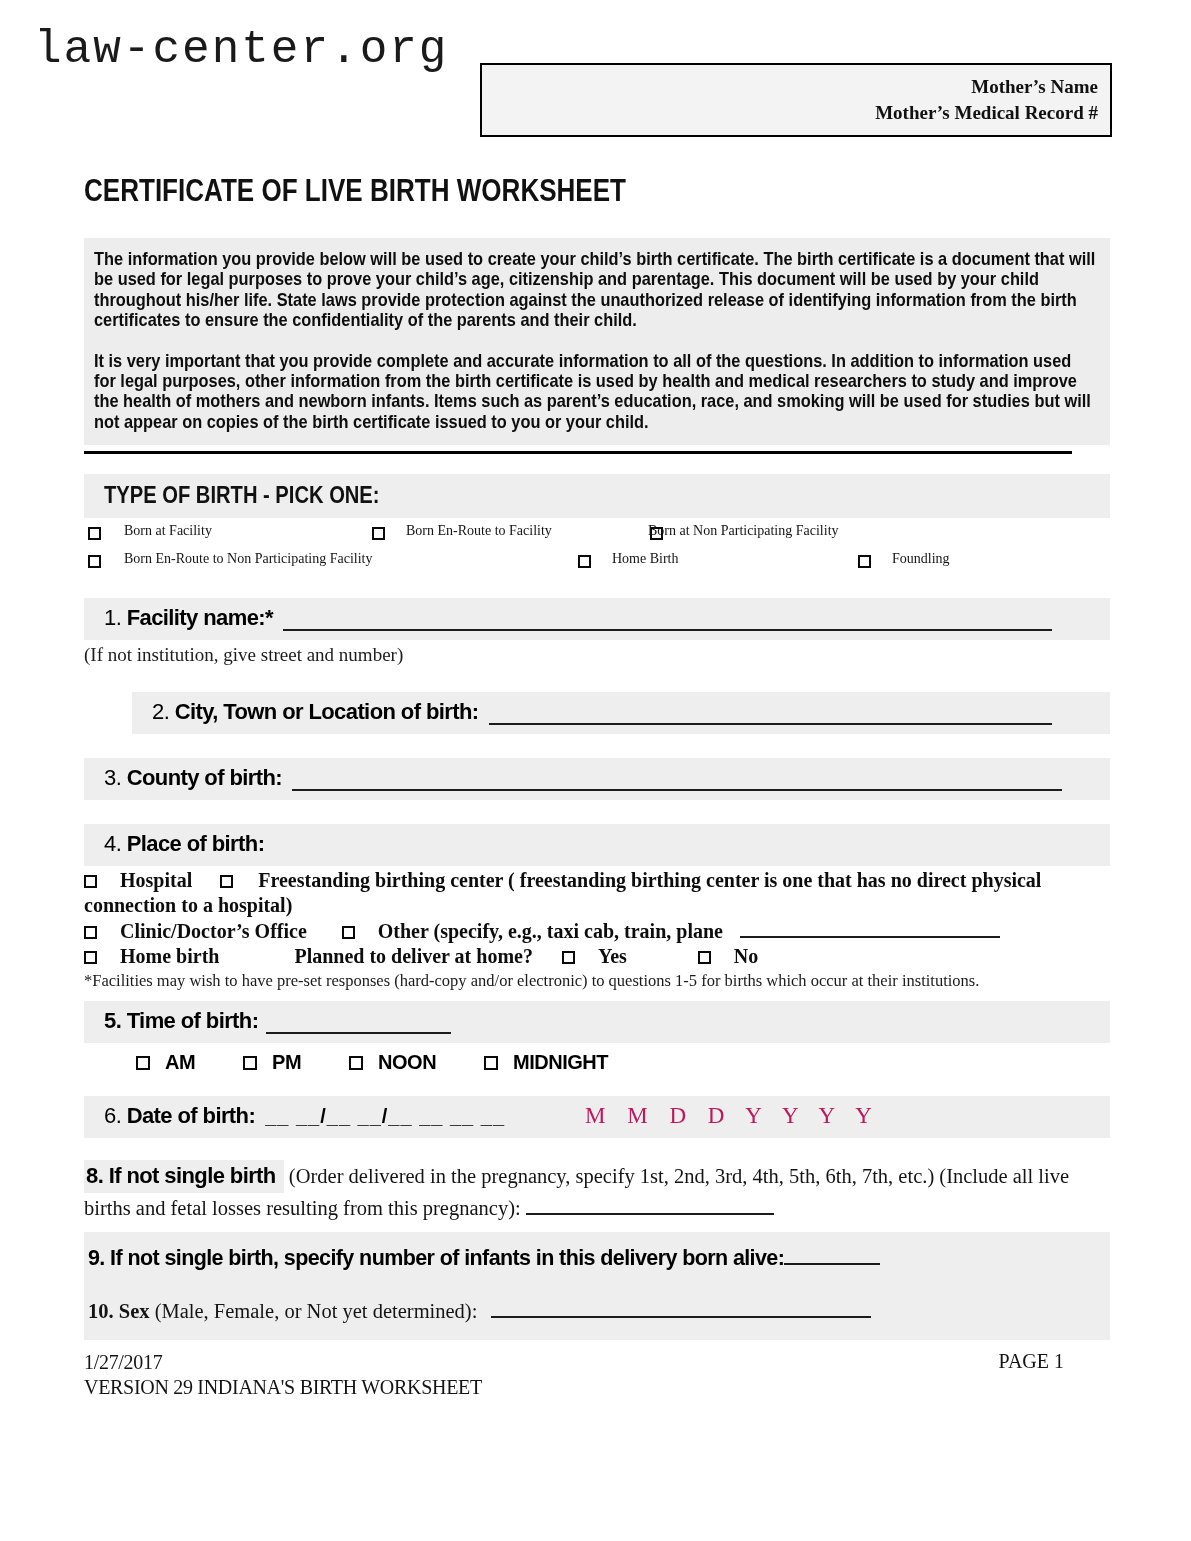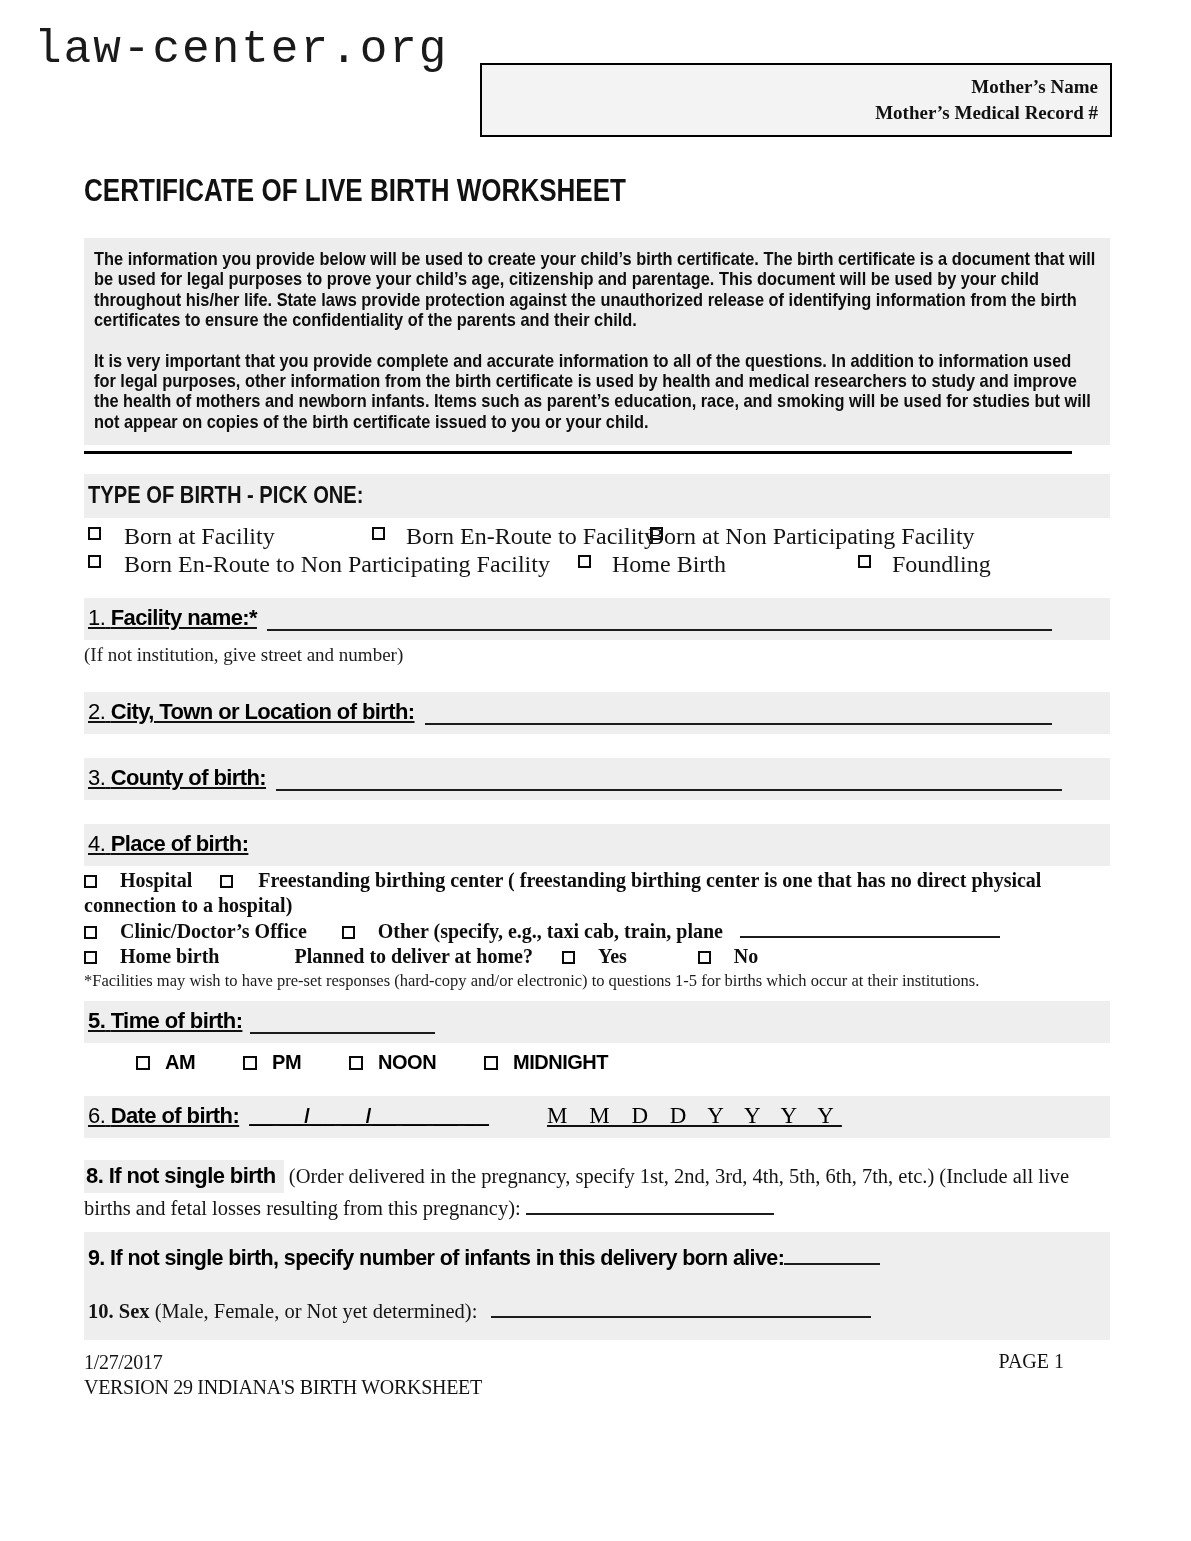--- a/index.html
+++ b/index.html
@@ -32,55 +32,55 @@
 
   .title { margin-top:36px; font-family:"Liberation Sans", sans-serif; font-weight:bold; font-size:31px; }
 
   .intro { margin-top:29px; background:#ededed; padding:11px 12px 13px 10px; }
   .intro-inner { transform:scaleX(0.88); transform-origin:0 0; width:1140px;
     font-family:"Liberation Sans", sans-serif; font-weight:bold; font-size:18.6px; line-height:20.4px; color:#0d0d0d; }
   .intro-inner p + p { margin-top:20px; }
 
   .rule { margin-top:6px; width:988px; border-top:3px solid #000; }
 
-  .band { margin-top:24px; background:#eeeeee; padding:7px 10px 9px 4px;
-          display:flex; align-items:flex-end;text-decoration:underline; }
+  .band { margin-top:24px; background:#eeeeee; padding:7px 10px 9px 20px;
+          display:flex; align-items:flex-end; }
   .band-type { margin-top:20px; }
   .band .qhead { font-family:"Liberation Sans", sans-serif; font-size:22px; letter-spacing:-0.6px; white-space:nowrap; }
   .band .qnum { font-weight:400; color:#000; }
   .band .qlabel { font-weight:bold; color:#000; }
   .type-head { font-family:"Liberation Sans", sans-serif; font-weight:bold; font-size:24px; }
   .band .grow-line { flex:1; border-bottom:2px solid #1c1c1c; height:24px; margin-left:10px; }
 
   .uline { display:inline-block; border-bottom:2px solid #1c1c1c; height:20px; vertical-align:baseline; }
 
   
   .cb { display:inline-block; width:13px; height:13px; border:2.5px solid #0a0a0a; background:#fff; }
   .cb.lg { width:14px; height:14px; }
 
   
-  .cbrow { position:relative; height:26px; font-size:24px; font-family:"Liberation Serif", serif; color:#141414; }
+  .cbrow { position:relative; height:26px; font-size:14px; font-family:"Liberation Serif", serif; color:#141414; }
   .cbrow .cb { position:absolute; top:4px; }
   .cbrow .lbl { position:absolute; top:0; white-space:nowrap; }
 
   .note { margin-top:4px; font-size:19px; color:#1c1c1c; }
 
   
   .q4opts { margin-top:2px; font-family:"Liberation Serif", serif; font-weight:bold; font-size:20px; line-height:25px; color:#0d0d0d; width:1010px; }
   .q4opts .cb { vertical-align:-1px; }
   .footnote { margin-top:2px; font-size:16.5px; font-weight:400; color:#1a1a1a; }
 
   
   .time-opts { margin-top:8px; margin-left:52px; font-family:"Liberation Sans", sans-serif; font-weight:bold; font-size:20px; letter-spacing:-0.5px; color:#000; display:flex; align-items:center; }
   .time-opts .cb { margin-right:15px; }
   .time-opts .topt { margin-right:48px; }
 
   
   .blanks { font-family:"Liberation Sans", sans-serif; font-weight:bold; font-size:20px; letter-spacing:1px; color:#000; white-space:nowrap; }
-  .fmt { font-family:"Liberation Serif", serif; font-size:23px; letter-spacing:8px; margin-left:58px; color:#000000; white-space:nowrap; }
+  .fmt { font-family:"Liberation Serif", serif; font-size:23px; letter-spacing:8px; margin-left:80px; color:#be185d; white-space:nowrap; }
 
   
   .qmix { margin-top:22px; font-size:20.5px; line-height:32px; color:#141414; width:1026px; }
   .qchip { font-family:"Liberation Sans", sans-serif; font-weight:bold; font-size:22px; letter-spacing:-0.6px; background:#eeeeee; padding:3px 8px 5px 2px; color:#000; }
 
   
   .block910 { margin-top:8px; background:#eeeeee; padding:13px 0 17px 4px; }
   .q9line { font-family:"Liberation Sans", sans-serif; font-weight:bold; font-size:21.5px; letter-spacing:-0.6px; color:#000; }
   .q10line { margin-top:27px; font-size:20.5px; color:#141414; }
   .q10line .bold-ser { font-weight:bold; }
@@ -141,21 +141,21 @@
       <span class="cb" style="left:774px;"></span>
       <span class="lbl" style="left:808px;">Foundling</span>
     </div>
 
     <div class="band" style="margin-top:21px;">
       <span class="qhead"><span class="qnum">1.</span>&nbsp;<span class="qlabel">Facility name:*</span></span>
       <span class="grow-line" style="margin-right:48px;"></span>
     </div>
     <div class="note">(If not institution, give street and number)</div>
 
-    <div class="band" style="margin-top:26px;">
+    <div class="band" style="margin-top:26px;margin-left:48px;">
       <span class="qhead"><span class="qnum">2.</span>&nbsp;<span class="qlabel">City, Town or Location of birth:</span></span>
       <span class="grow-line" style="margin-right:48px;"></span>
     </div>
 
     <div class="band">
       <span class="qhead"><span class="qnum">3.</span>&nbsp;<span class="qlabel">County of birth:</span></span>
       <span class="grow-line" style="margin-right:38px;"></span>
     </div>
 
     <div class="band">

